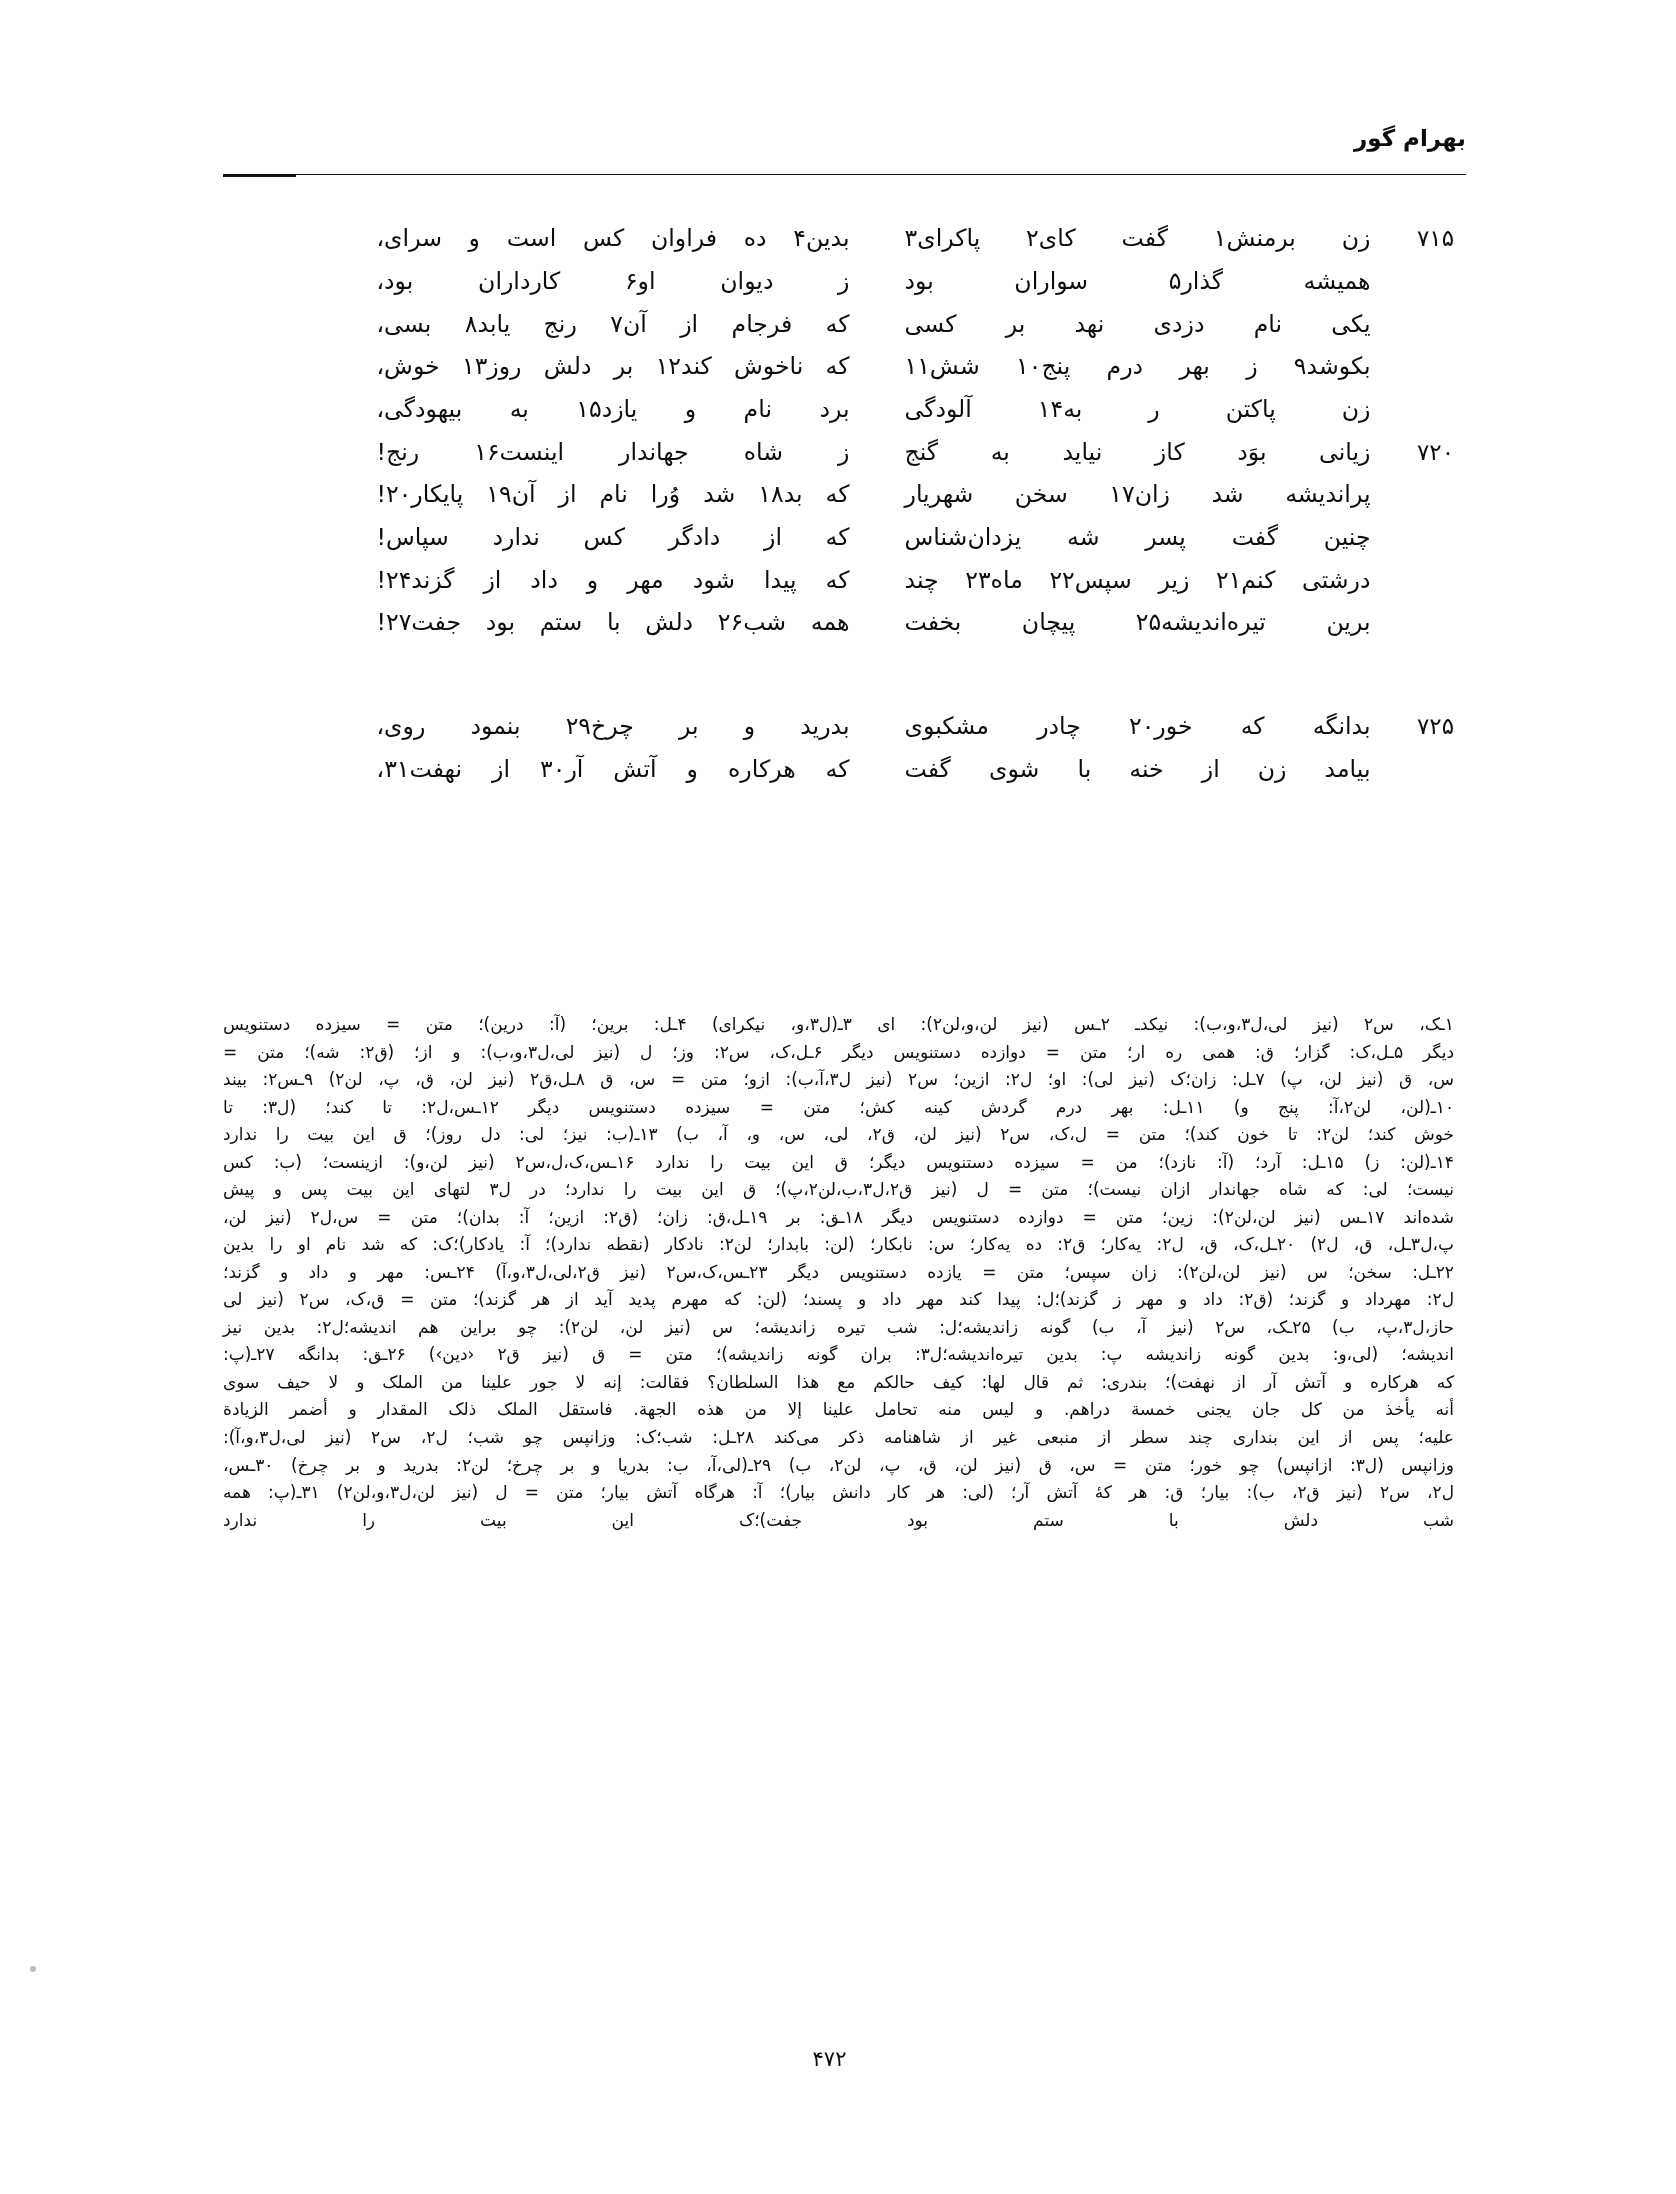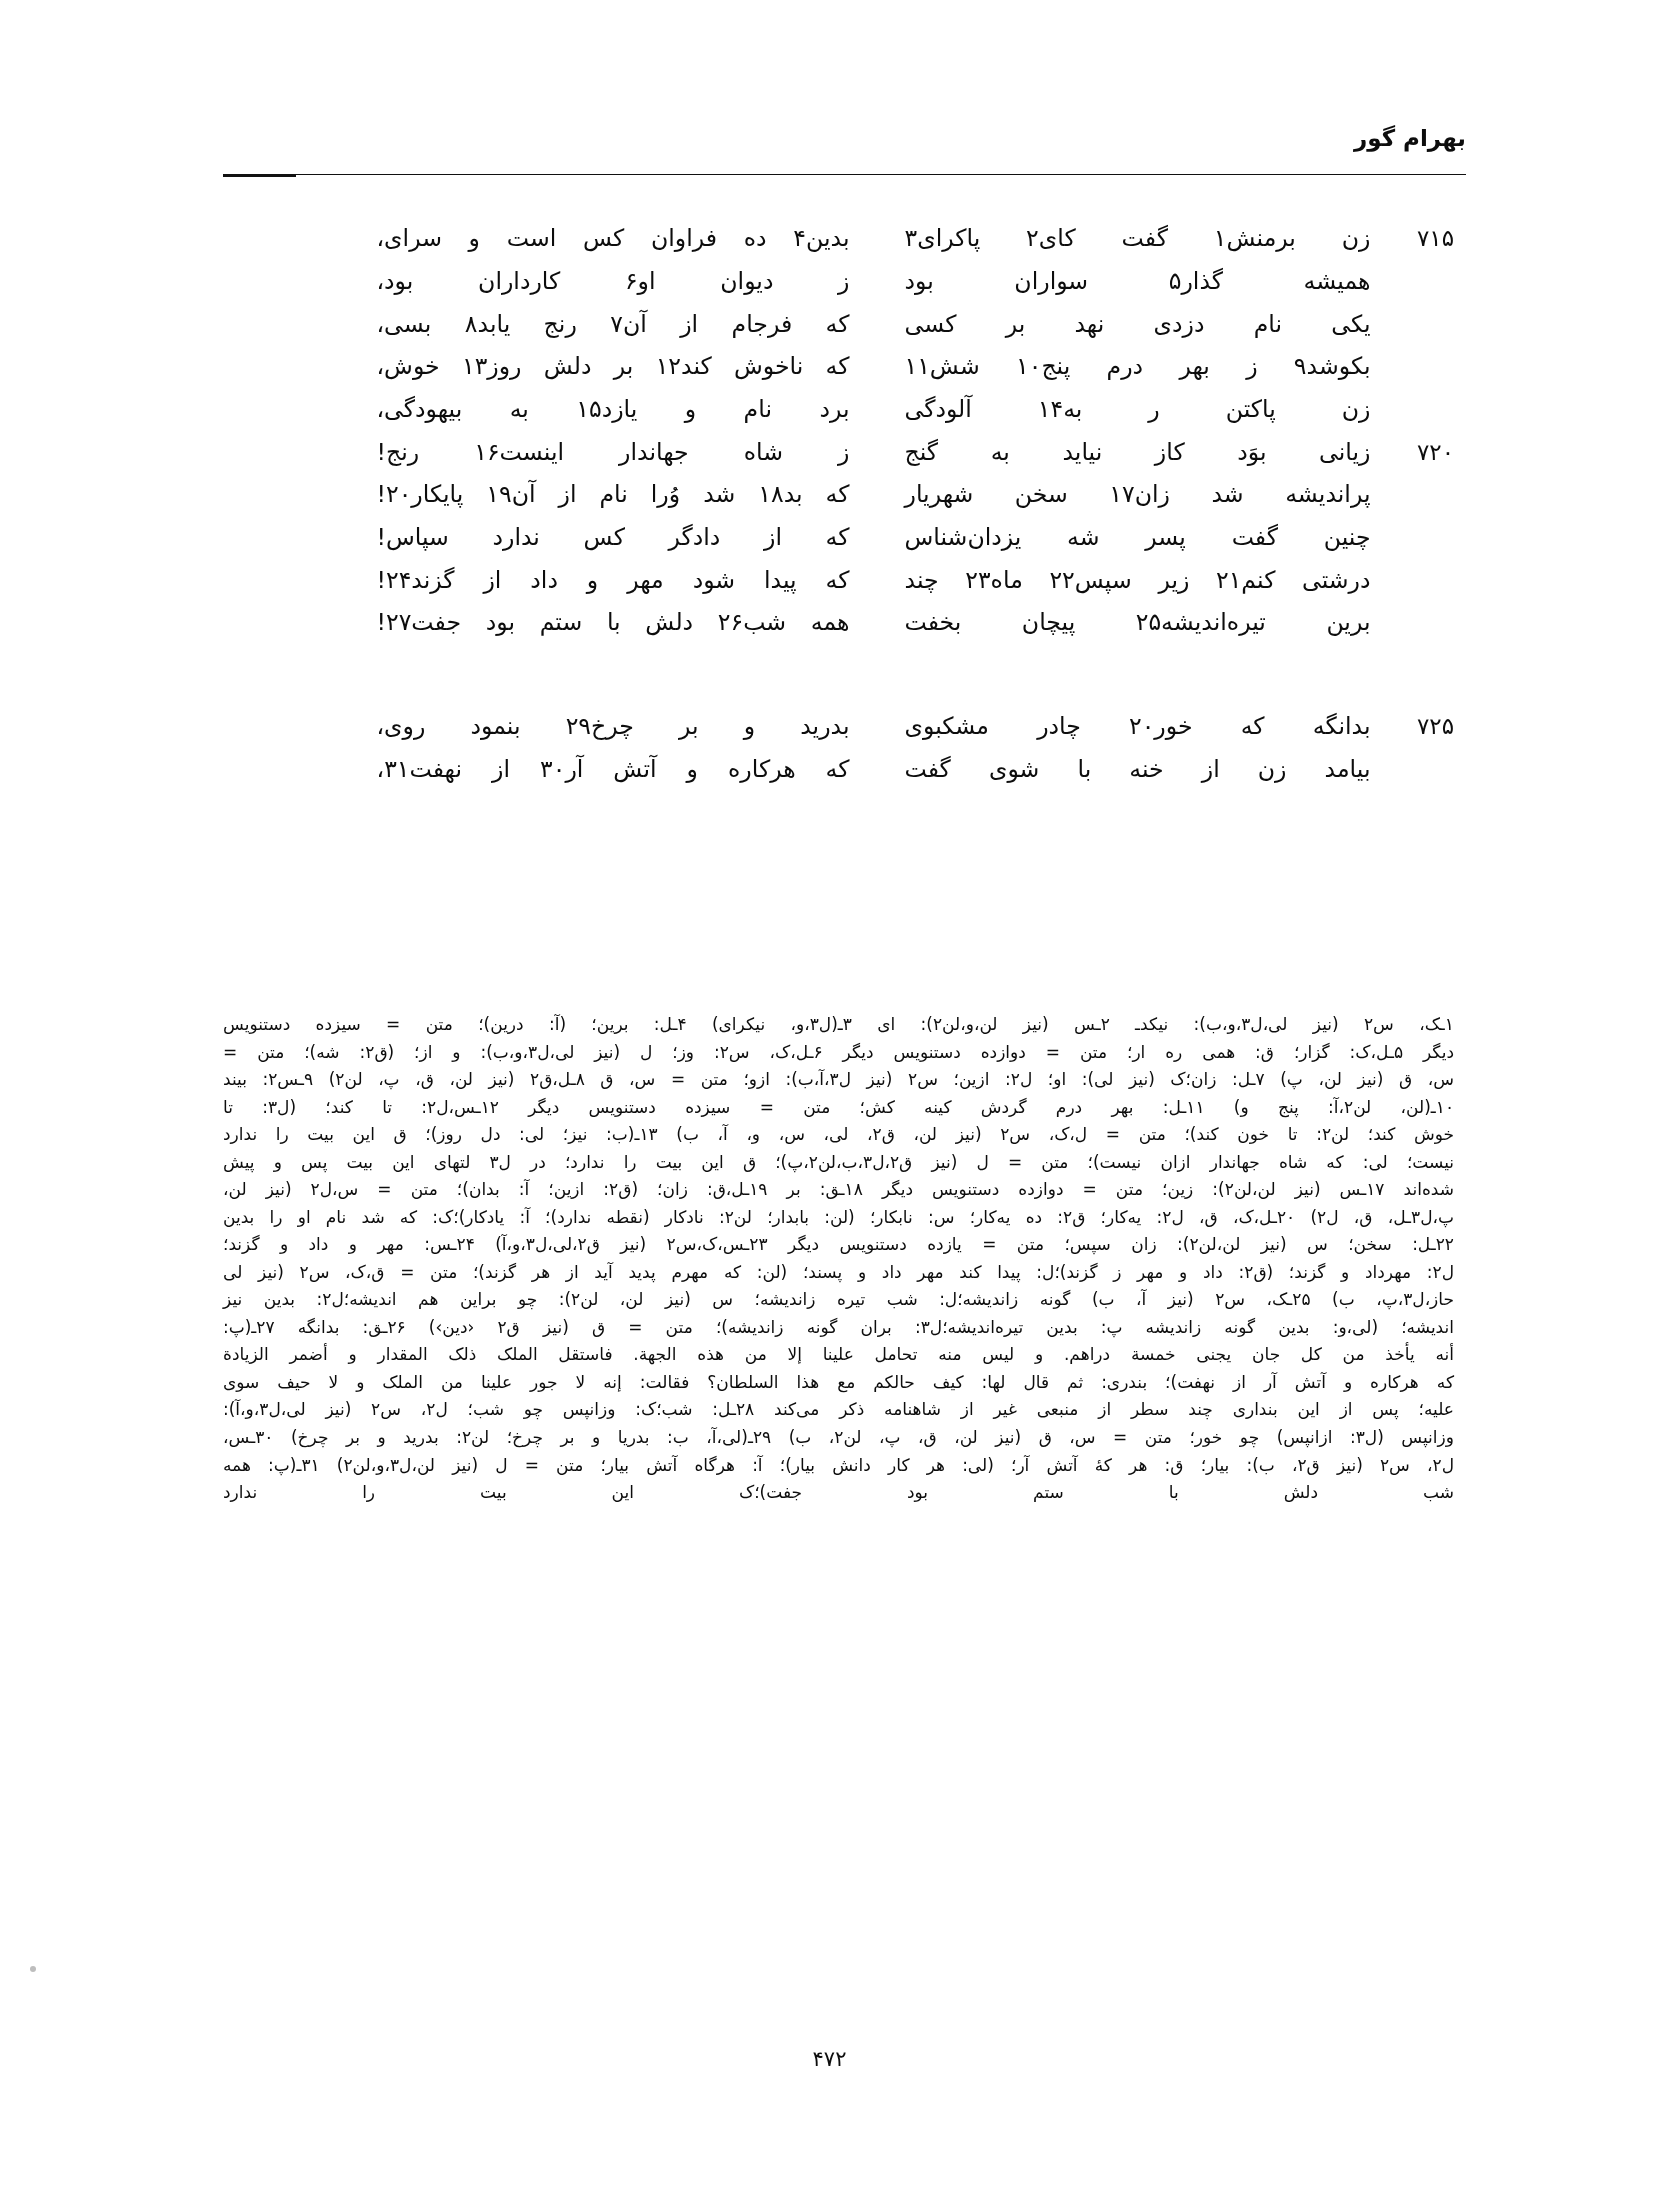--- a/index.html
+++ b/index.html
@@ -235,29 +235,30 @@
     </div>
 
   </div>
 
   <div class="apparatus">
     <p>۱ـک، س۲ (نیز لی،ل۳،و،ب): نیکدـ  ۲ـس (نیز لن،و،لن۲): ای  ۳ـ(ل۳،و، نیکرای)  ۴ـل: برین؛ (آ: درین)؛ متن = سیزده دستنویس</p>
     <p>دیگر  ۵ـل،ک: گزار؛ ق: همی ره ار؛ متن = دوازده دستنویس دیگر  ۶ـل،ک، س۲: وز؛ ل (نیز لی،ل۳،و،ب): و از؛ (ق۲: شه)؛ متن =</p>
     <p>س، ق (نیز لن، پ)  ۷ـل: زان؛ک (نیز لی): او؛ ل۲: ازین؛ س۲ (نیز ل۳،آ،ب): ازو؛ متن = س، ق  ۸ـل،ق۲ (نیز لن، ق، پ، لن۲)  ۹ـس۲: بیند</p>
     <p>۱۰ـ(لن، لن۲،آ: پنج و) ۱۱ـل: بهر درم گردش کینه کش؛ متن = سیزده دستنویس دیگر  ۱۲ـس،ل۲: تا کند؛ (ل۳: تا</p>
     <p>خوش کند؛ لن۲: تا خون کند)؛ متن = ل،ک، س۲ (نیز لن، ق۲، لی، س، و، آ، ب)  ۱۳ـ(ب: نیز؛ لی: دل روز)؛ ق این بیت را ندارد</p>
+    <p>۱۴ـ(لن: ز) ۱۵ـل: آرد؛ (آ: نازد)؛ من = سیزده دستنویس دیگر؛ ق این بیت را ندارد  ۱۶ـس،ک،ل،س۲ (نیز لن،و): ازینست؛ (ب: کس</p>
     <p>نیست؛ لی: که شاه جهاندار ازان نیست)؛ متن = ل (نیز ق۲،ل۳،ب،لن۲،پ)؛ ق این بیت را ندارد؛ در ل۳ لتهای این بیت پس و پیش</p>
     <p>شده‌اند ۱۷ـس (نیز لن،لن۲): زین؛ متن = دوازده دستنویس دیگر  ۱۸ـق: بر  ۱۹ـل،ق: زان؛ (ق۲: ازین؛ آ: بدان)؛ متن = س،ل۲ (نیز لن،</p>
     <p>پ،ل۳ـل، ق، ل۲)  ۲۰ـل،ک، ق، ل۲: یه‌کار؛ ق۲: ده یه‌کار؛ س: نابکار؛ (لن: بابدار؛ لن۲: نادکار (نقطه ندارد)؛ آ: یادکار)؛ک: که شد نام او را بدین</p>
     <p>۲۲ـل: سخن؛ س (نیز لن،لن۲): زان سپس؛ متن = یازده دستنویس دیگر  ۲۳ـس،ک،س۲ (نیز ق۲،لی،ل۳،و،آ)  ۲۴ـس: مهر و داد و گزند؛</p>
     <p>ل۲: مهرداد و گزند؛ (ق۲: داد و مهر ز گزند)؛ل: پیدا کند مهر داد و پسند؛ (لن: که مهرم پدید آید از هر گزند)؛ متن = ق،ک، س۲ (نیز لی</p>
     <p>حاز،ل۳،پ، ب)  ۲۵ـک، س۲ (نیز آ، ب) گونه زاندیشه؛ل: شب تیره زاندیشه؛ س (نیز لن، لن۲): چو براین هم اندیشه؛ل۲: بدین نیز</p>
     <p>اندیشه؛ (لی،و: بدین گونه زاندیشه  پ: بدین تیره‌اندیشه؛ل۳: بران گونه زاندیشه)؛ متن = ق (نیز ق۲ ‹دین›)  ۲۶ـق: بدانگه  ۲۷ـ(پ:</p>
+    <p>که هرکاره و آتش آر از نهفت)؛ بندری: ثم قال لها: کیف حالکم مع هذا السلطان؟ فقالت: إنه لا جور علینا من الملک و لا حیف سوی</p>
     <p>أنه یأخذ من کل جان یجنی خمسة دراهم. و لیس منه تحامل علینا إلا من هذه الجهة. فاستقل الملک ذلک المقدار و أضمر الزیادة</p>
-    <p>که هرکاره و آتش آر از نهفت)؛ بندری: ثم قال لها: کیف حالکم مع هذا السلطان؟ فقالت: إنه لا جور علینا من الملک و لا حیف سوی</p>
     <p>علیه؛ پس از این بنداری چند سطر از منبعی غیر از شاهنامه ذکر می‌کند  ۲۸ـل: شب؛ک: وزانپس چو شب؛ ل۲، س۲ (نیز لی،ل۳،و،آ):</p>
     <p>وزانپس (ل۳: ازانپس) چو خور؛ متن = س، ق (نیز لن، ق، پ، لن۲، ب)  ۲۹ـ(لی،آ، ب: بدریا و بر چرخ؛ لن۲: بدرید و بر چرخ)  ۳۰ـس،</p>
     <p>ل۲، س۲ (نیز ق۲، ب): بیار؛ ق: هر کۀ آتش آر؛ (لی: هر کار دانش بیار)؛ آ: هرگاه آتش بیار؛ متن = ل (نیز لن،ل۳،و،لن۲)  ۳۱ـ(پ: همه</p>
     <p>شب دلش با ستم بود جفت)؛ک این بیت را ندارد</p>
     <p class="last"></p>
   </div>
 
   <div class="speckle"></div>
 
   <div class="folio">۴۷۲</div>

